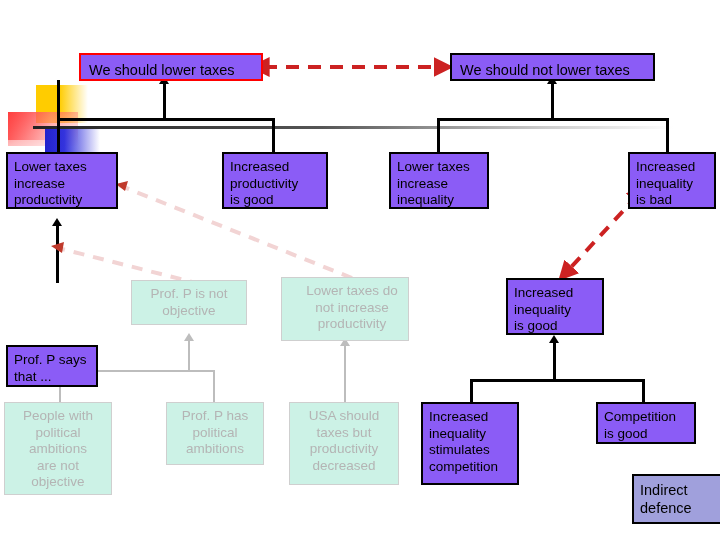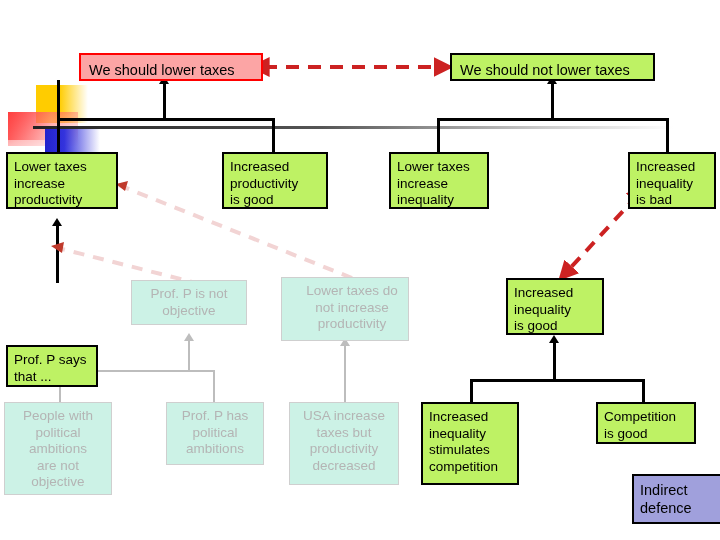--- a/index.html
+++ b/index.html
@@ -59,26 +59,26 @@
 
   
   .box {
     position: absolute;
     box-sizing: border-box;
     padding: 5px 6px 4px 6px;
     font-size: 13.5px;
     line-height: 16.5px;
     color: #000000;
     border: 2px solid #000000;
-    background: #bef264;
+    background: #8b5cf6;
     white-space: pre-line;
     overflow: hidden;
   }
   .box.red {
-    background: #fca5a5;
+    background: #8b5cf6;
     border-color: #FF0000;
   }
   .box.purple {
     background: #A0A0DC;
     border-color: #000000;
     font-size: 14.5px;
     line-height: 18px;
   }
   .box.faded {
     background: #CCF2E6;
@@ -206,21 +206,21 @@
   <div class="box faded" style="left:4px; top:402px; width:108px; height:93px;">People with
 political
 ambitions
 are not
 objective</div>
 
   <div class="box faded" style="left:166px; top:402px; width:98px; height:63px;">Prof. P has
 political
 ambitions</div>
 
-  <div class="box faded" style="left:289px; top:402px; width:110px; height:83px;">USA increase
+  <div class="box faded" style="left:289px; top:402px; width:110px; height:83px;">USA should
 taxes but
 productivity
 decreased</div>
 
   <div class="box" style="left:421px; top:402px; width:98px; height:83px;">Increased
 inequality
 stimulates
 competition</div>
 
   <div class="box" style="left:596px; top:402px; width:100px; height:42px;">Competition

